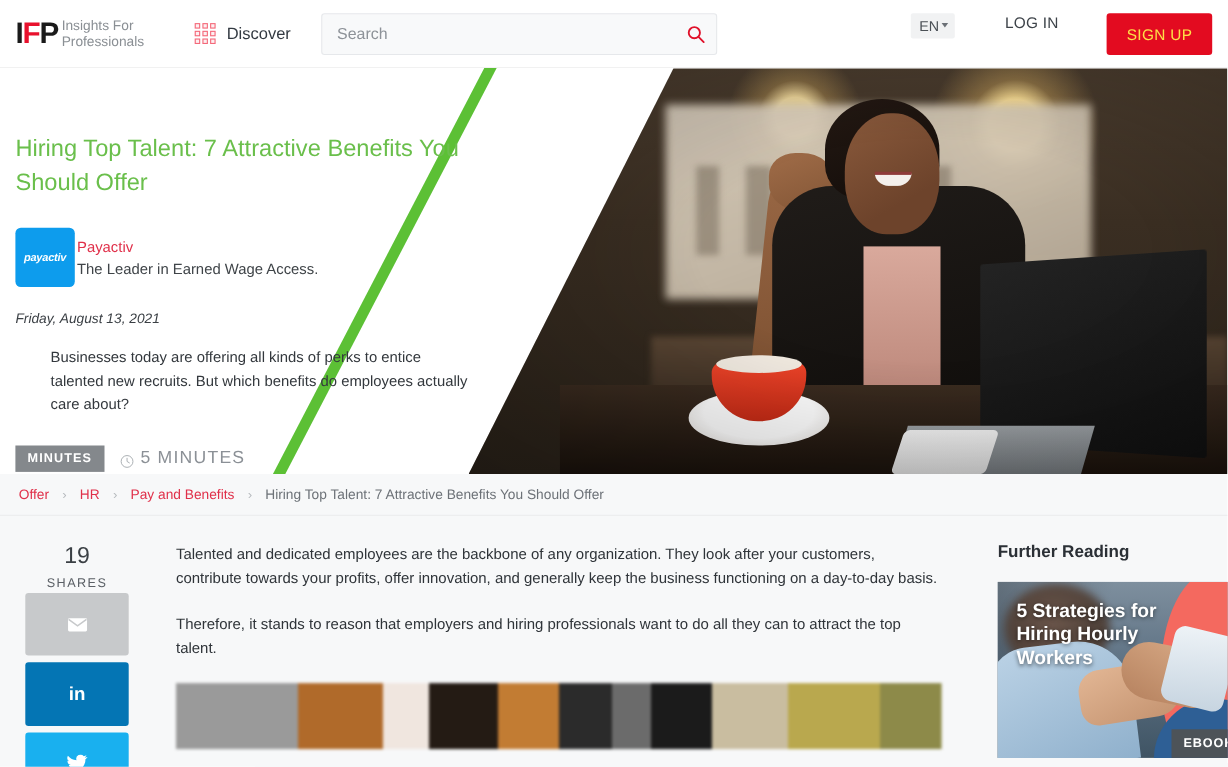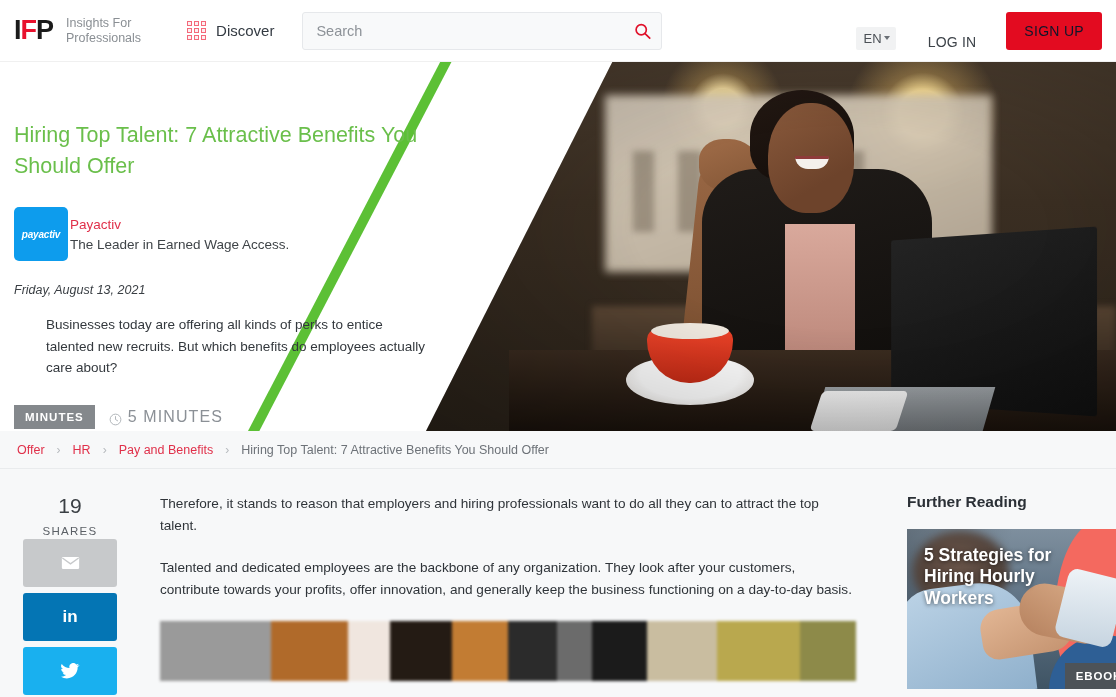--- a/index.html
+++ b/index.html
@@ -16,21 +16,21 @@
   
   .header {
     position: relative;
     height: 62px;
     background: #ffffff;
     display: flex;
     align-items: center;
     padding: 0 14px 0 14px;
     border-bottom: 1px solid #f0f0f0;
   }
-  .logo-wrap { display: flex; align-items: center; gap: 13px; cursor: pointer; justify-content: space-between; }
+  .logo-wrap { display: flex; align-items: center; gap: 3px; cursor: pointer; justify-content: space-between; }
   .logo-mark {
     font-size: 27px; font-weight: bold; letter-spacing: -1px;
     line-height: 1; font-family: "Liberation Sans", sans-serif;
   }
   .logo-mark .l-i { color: #1a1a1a; }
   .logo-mark .l-f { color: #e8112d; }
   .logo-mark .l-p { color: #1a1a1a; }
   .logo-text {
     font-size: 12.5px; color: #8a8f94; line-height: 1.18;
     font-weight: 400;
@@ -68,40 +68,40 @@
     font-family: "Liberation Sans", sans-serif;
   }
   .search-input::placeholder { color: #8d9298; }
   .search-btn {
     position: absolute; right: 8px; top: 50%; transform: translateY(-50%);
     background: none; border: none; cursor: pointer; padding: 2px;
     line-height: 0;
   }
 
   .header-right {
-    margin-left: auto; display: flex; align-items: flex-end; gap: 2px;
+    margin-left: auto; display: flex; align-items: flex-start; gap: 16px;
   }
   .lang-select {
     background: #f1f2f3; border: none; border-radius: 2px;
     font-size: 13px; color: #4b5056; padding: 4px 6px 4px 8px;
     cursor: pointer; display: flex; align-items: center; gap: 2px;
     font-family: "Liberation Sans", sans-serif;
   }
   .caret-d {
     width: 0; height: 0; border-left: 3.5px solid transparent;
     border-right: 3.5px solid transparent; border-top: 4px solid #6b7076;
     display: inline-block;
   }
   .login-link {
     font-size: 14px; color: #3d4349; text-decoration: none;
     margin-left: 30px; letter-spacing: .2px; cursor: pointer;
   }
   .signup-btn {
     margin-left: 28px;
-    background: #e30b20; color: #0f172a;
+    background: #e30b20; color: #fde047;
     border: none; border-radius: 3px;
     font-size: 14px; letter-spacing: .3px;
     padding: 11px 18px; cursor: pointer;
     font-family: "Liberation Sans", sans-serif;
   }
 
   
   .hero {
     position: relative;
     height: 369px;
@@ -305,21 +305,21 @@
     display: flex; flex-direction: column; align-items: center;
   }
   .share-count {
     font-size: 21px; color: #3a3f44; font-weight: 400; line-height: 1;
   }
   .share-label {
     font-size: 11.5px; letter-spacing: 1.3px; color: #5b6066;
     margin-top: 9px; margin-bottom: 2px;
   }
   .share-btn {
-    width: 94px; height: 48px; border: none; margin-bottom: 6px;
+    width: 94px; height: 58px; border: none; margin-bottom: 6px;
     border-radius: 3px; cursor: pointer;
     display: flex; align-items: center; justify-content: center;
   }
   .sb-email { background: #c7c9cb; }
   .sb-li { background: #0475b4; }
   .sb-tw { background: #19b0ef; }
   .sb-li span {
     color: #fff; font-weight: bold; font-size: 17px;
     font-family: "Liberation Sans", sans-serif;
   }
@@ -537,22 +537,22 @@
     </button>
 
     <button class="share-btn sb-tw">
       <svg width="19" height="16" viewBox="0 0 22 18">
         <path d="M21 2.2c-.8.35-1.6.6-2.5.7.9-.55 1.6-1.4 1.9-2.4-.85.5-1.8.87-2.8 1.06A4.4 4.4 0 0 0 9.9 5.6 12.5 12.5 0 0 1 .85.95a4.4 4.4 0 0 0 1.36 5.87c-.7-.02-1.37-.22-1.95-.54v.05a4.4 4.4 0 0 0 3.53 4.3c-.65.18-1.35.2-2 .08a4.4 4.4 0 0 0 4.1 3.05A8.85 8.85 0 0 1 0 15.6a12.45 12.45 0 0 0 6.75 1.98c8.1 0 12.53-6.7 12.53-12.52V4.5c.86-.62 1.6-1.4 2.2-2.3z" fill="#ffffff"></path>
       </svg>
     </button>
   </div>
 
   <div class="article-col">
+    <p>Talented and dedicated employees are the backbone of any organization. They look after your customers, contribute towards your profits, offer innovation, and generally keep the business functioning on a day-to-day basis.</p>
     <p>Therefore, it stands to reason that employers and hiring professionals want to do all they can to attract the top talent.</p>
-    <p>Talented and dedicated employees are the backbone of any organization. They look after your customers, contribute towards your profits, offer innovation, and generally keep the business functioning on a day-to-day basis.</p>
     <div class="inline-figure"></div>
   </div>
 
   <div class="further-col">
     <div class="further-title">Further Reading</div>
 
     <div class="ebook-card">
       <div class="face-blur"></div>
       <div class="red-shape"></div>
       <div class="blue-shape"></div>

